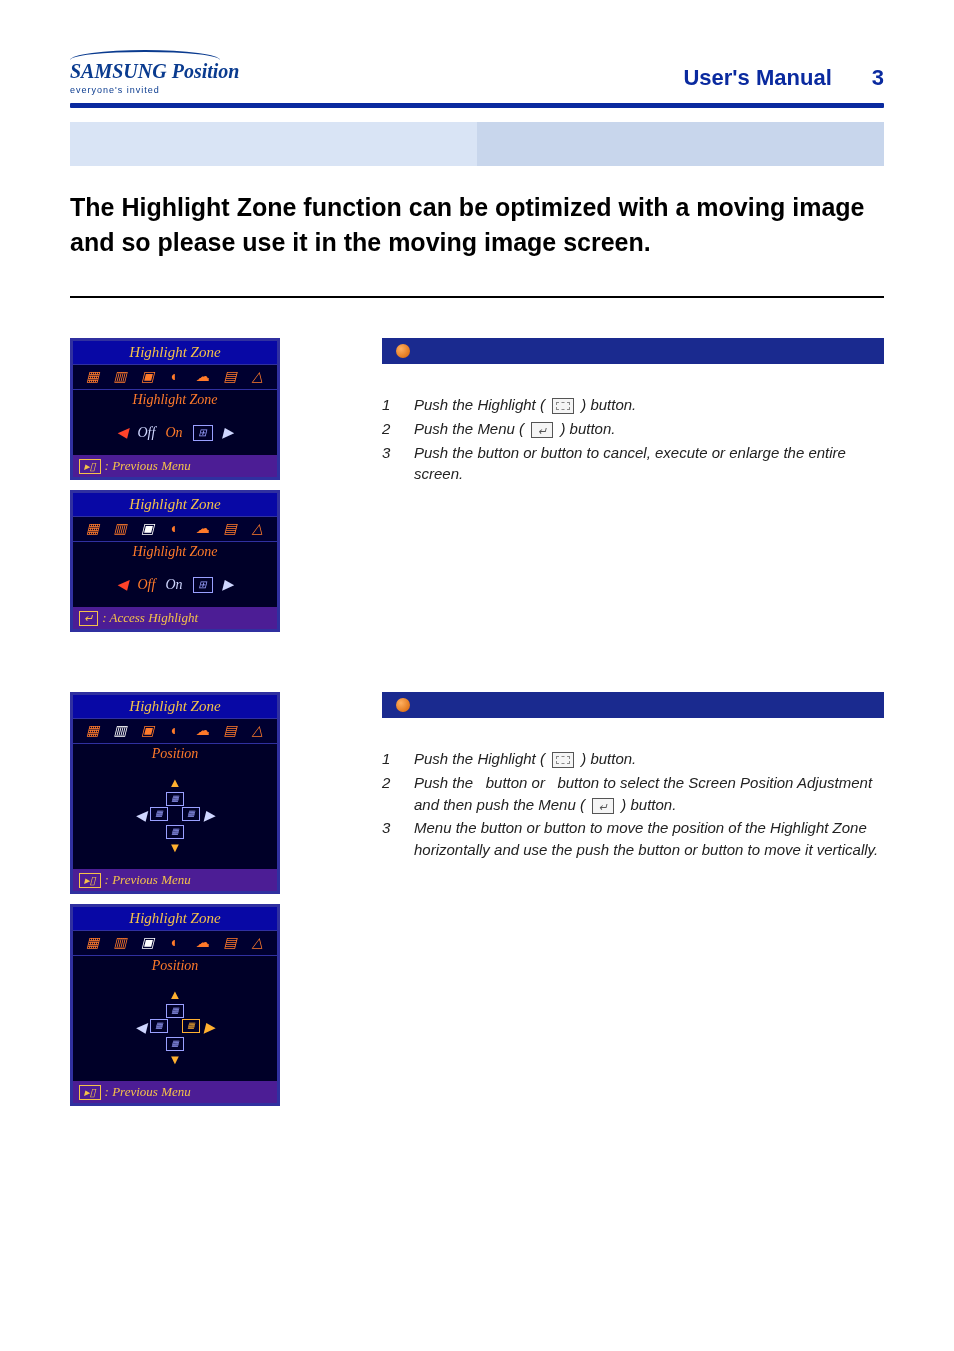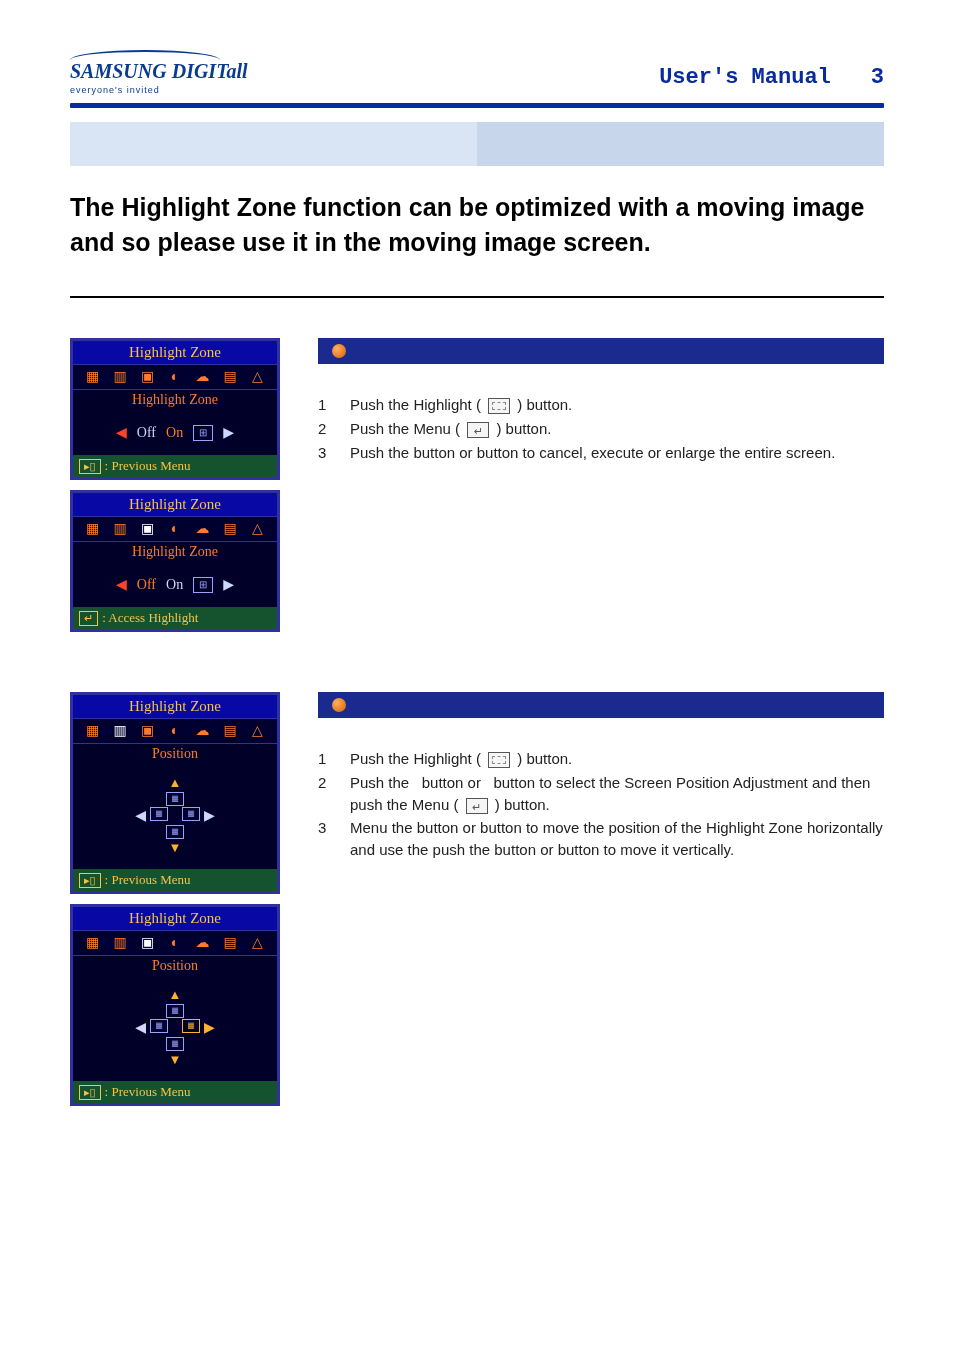--- a/index.html
+++ b/index.html
@@ -44,21 +44,20 @@
     letter-spacing: 1px;
     color: #0a3b8f;
     margin-top:2px;
   }
   .manual-title {
     font-size: 22px;
     font-weight: bold;
     color: #0a2a9f;
     display: flex;
     gap: 40px;
-    font-family: Liberation Mono, monospace;
   }
   .page-num { color:#0a2a9f; font-weight:bold; }
   .blue-rule {
     height: 5px;
     background: #0a2a9f;
     margin-top: 4px;
     margin-bottom: 14px;
     border-radius:1px;
   }
   .tab-bar {
@@ -84,22 +83,23 @@
     line-height:1.4;
     margin-bottom: 36px;
   }
   .thin-rule {
     height:2px;
     background:#000;
     margin-bottom: 40px;
   }
   .content-row {
     display:flex;
-    gap: 28px;
+    gap: 92px;
     margin-bottom: 50px;
+    font-style: italic;
   }
   .left-col { width: 220px; flex-shrink:0; }
   .right-col { flex:1; }
   .section-bar {
     background:#1a2a8f;
     height:26px;
     display:flex;
     align-items:center;
     padding-left:0;
     margin-bottom: 30px;
@@ -200,21 +200,21 @@
   .osd-body .sq {
     display:inline-block;
     width:20px;height:16px;
     border:1.5px solid #9aa0ff;
     color:#9aa0ff;
     font-size:10px;
     text-align:center;
     line-height:14px;
   }
   .osd-foot {
-    background:#14532d;
+    background:#4c1d95;
     color:#f5c24a;
     font-size:13px;
     padding:3px 6px;
   }
   .osd-foot .key {
     display:inline-block;
     border:1px solid #f5c24a;
     padding:0 4px;
     margin-right:4px;
     font-size:11px;
@@ -233,21 +233,21 @@
     color:#9aa0ff; font-size:8px; text-align:center; line-height:12px;
   }
 </style>
 </head>
 <body>
 
 <div class="header-row">
   <div class="logo">
     <div class="logo-main">
       <span class="logo-arc"></span>
-      <span>SAMSUNG DIGITall</span>
+      <span>SAMSUNG Position</span>
     </div>
     <div class="logo-sub">everyone's invited</div>
   </div>
   <div class="manual-title">
     <span>User's Manual</span>
     <span class="page-num">3</span>
   </div>
 </div>
 <div class="blue-rule"></div>
 

